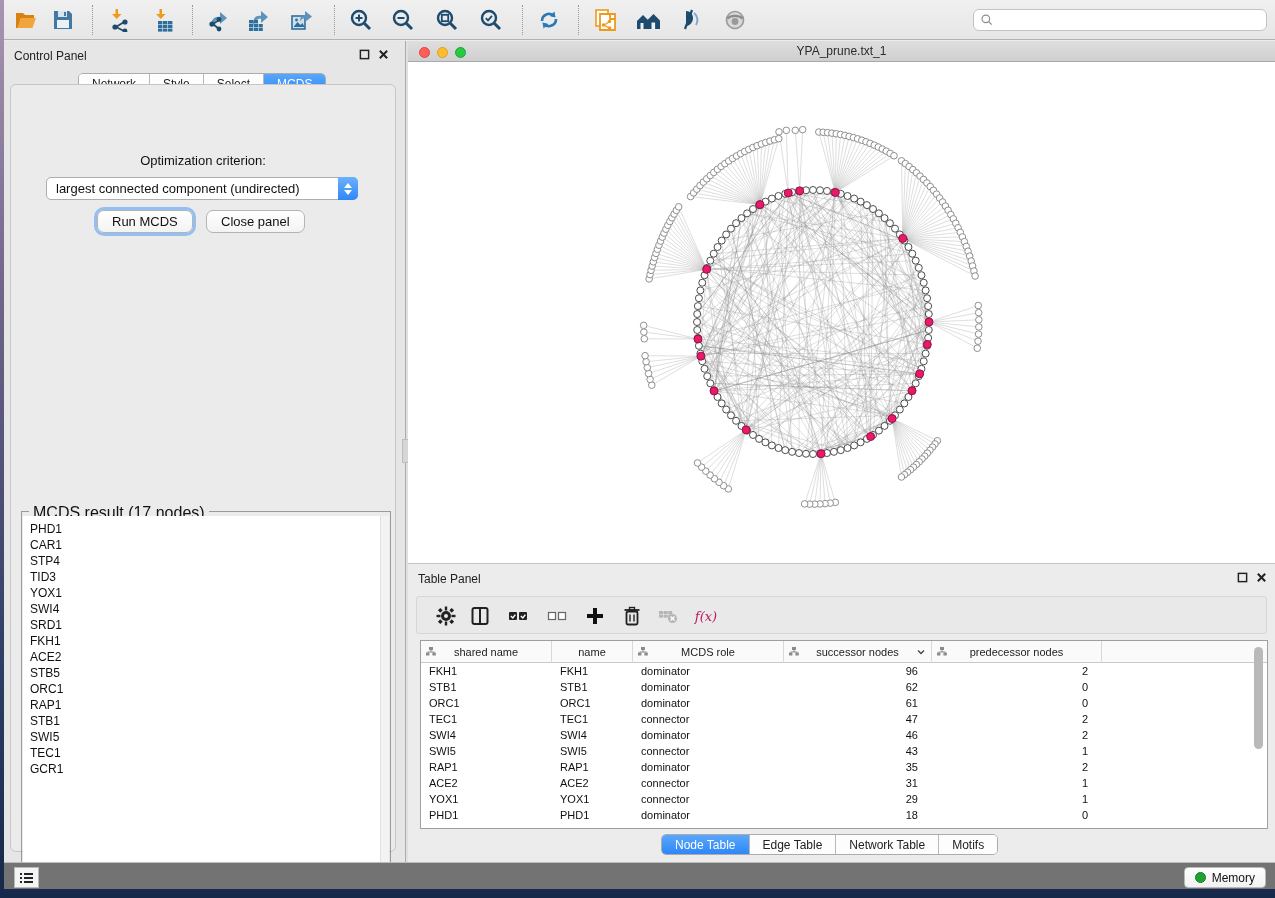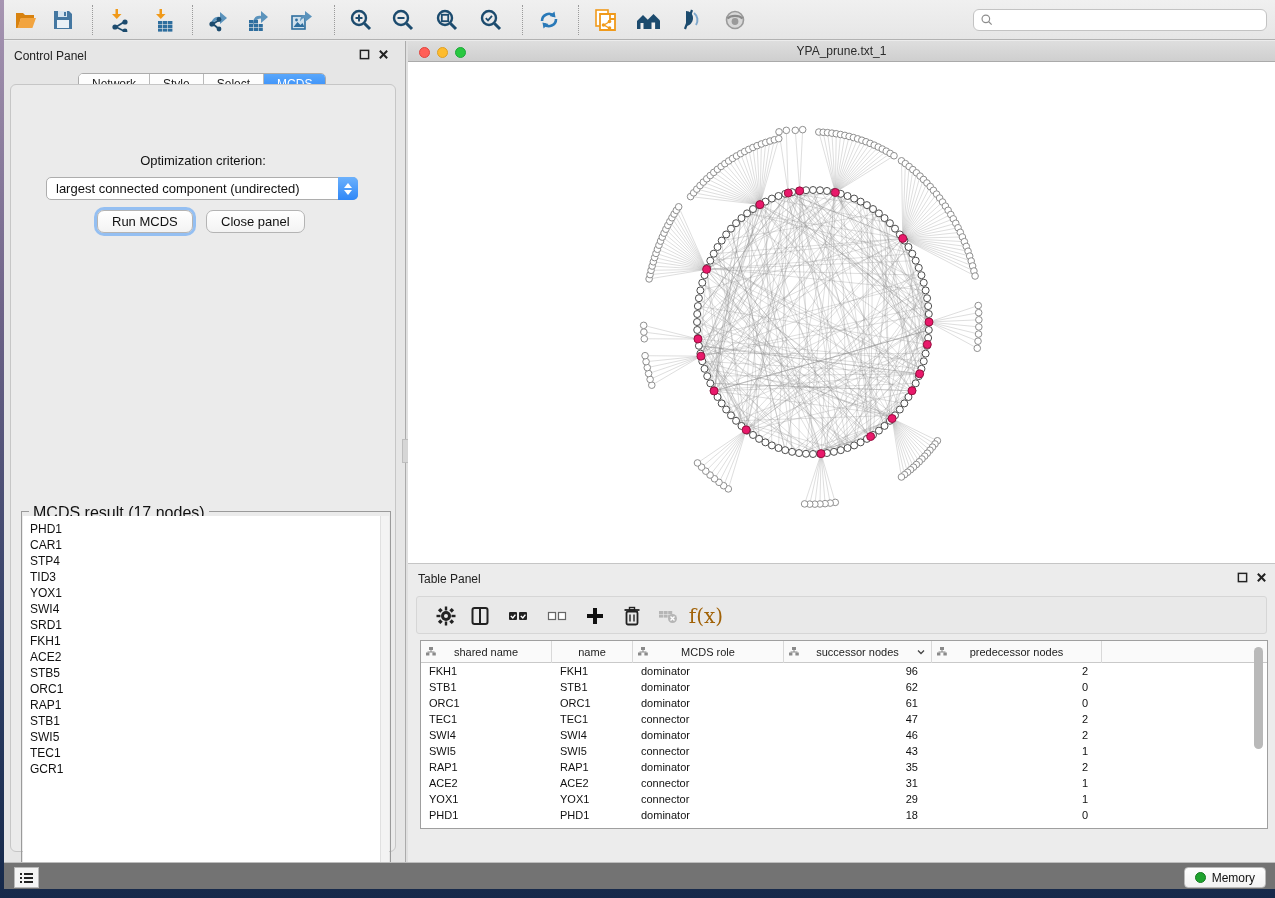--- a/index.html
+++ b/index.html
@@ -63,21 +63,21 @@
     background:linear-gradient(#dedede,#cfcfcf); border-bottom:1px solid #aaa; }
   .tlight { position:absolute; top:5.5px; width:11px; height:11px; border-radius:50%; }
   #net-title { position:absolute; width:100%; text-align:center; top:3px; font-size:12px; color:#2b2b2b; }
   #net-canvas { position:absolute; left:0; top:21px; width:867px; height:501px; background:#fff; }
 
   
   #table-panel { position:absolute; left:404px; top:563px; width:867px; height:299px; background:#ececec; border-top:1px solid #c5c5c5; }
   #tp-toolbar { position:absolute; left:8px; top:32px; width:851px; height:38px; background:#e9e9e9; border:1px solid #d6d6d6; border-radius:3px; }
   .tpicon { position:absolute; top:6px; width:26px; height:26px; display:flex; align-items:center; justify-content:center; }
   .tpicon svg { width:20px; height:20px; }
-  .fx { font-family:"DejaVu Serif","Liberation Serif",serif; font-size:20px; color:#a16207; }
+  .fx { font-family:"DejaVu Serif","Liberation Serif",serif; font-style:italic; font-size:13px; color:#be185d; }
   #nodetable { position:absolute; left:12px; top:76px; width:848px; height:189px; background:#fff; border:1px solid #9f9f9f; }
   #nt-header { position:absolute; left:0; top:0; width:100%; height:22px; background:#fafafa; border-bottom:1px solid #c9c9c9; display:flex; }
   .hcell { position:relative; height:22px; border-right:1px solid #d9d9d9; display:flex; align-items:center; justify-content:center; gap:4px; font-size:11px; color:#222; }
   .hcell .treeicon { position:absolute; left:5px; top:6px; }
   .hcell .sortchev { position:absolute; right:6px; top:8px; }
   #nt-body { position:absolute; left:0; top:22px; width:100%; }
   .trow { display:flex; height:16px; }
   .tcell { font-size:11px; line-height:16px; color:#111; white-space:nowrap; overflow:hidden; }
   .tcell.l { padding-left:8px; text-align:left; }
   .tcell.r { padding-right:14px; text-align:right; }
@@ -1215,20 +1215,26 @@
             <div class="tcell l" style="width: 151px;">dominator</div>
             <div class="tcell r" style="width: 148px;">18</div>
             <div class="tcell r" style="width: 170px;">0</div>
           </div>
         </div>
       <div id="nt-scroll">
           <div id="nt-thumb"></div>
         </div>
     </div>
 
+    <div id="tp-tabs">
+      <div class="seg sel">Node Table</div>
+      <div class="seg">Edge Table</div>
+      <div class="seg">Network Table</div>
+      <div class="seg">Motifs</div>
+    </div>
   </div>
 
   <div id="statusbar">
     <div id="menu-btn">
       <svg width="14" height="12" viewBox="0 0 14 12">
           <g stroke="#222" stroke-width="2">
             <line x1="4" y1="2" x2="13" y2="2"></line>
             <line x1="4" y1="6" x2="13" y2="6"></line>
             <line x1="4" y1="10" x2="13" y2="10"></line>
           </g>

